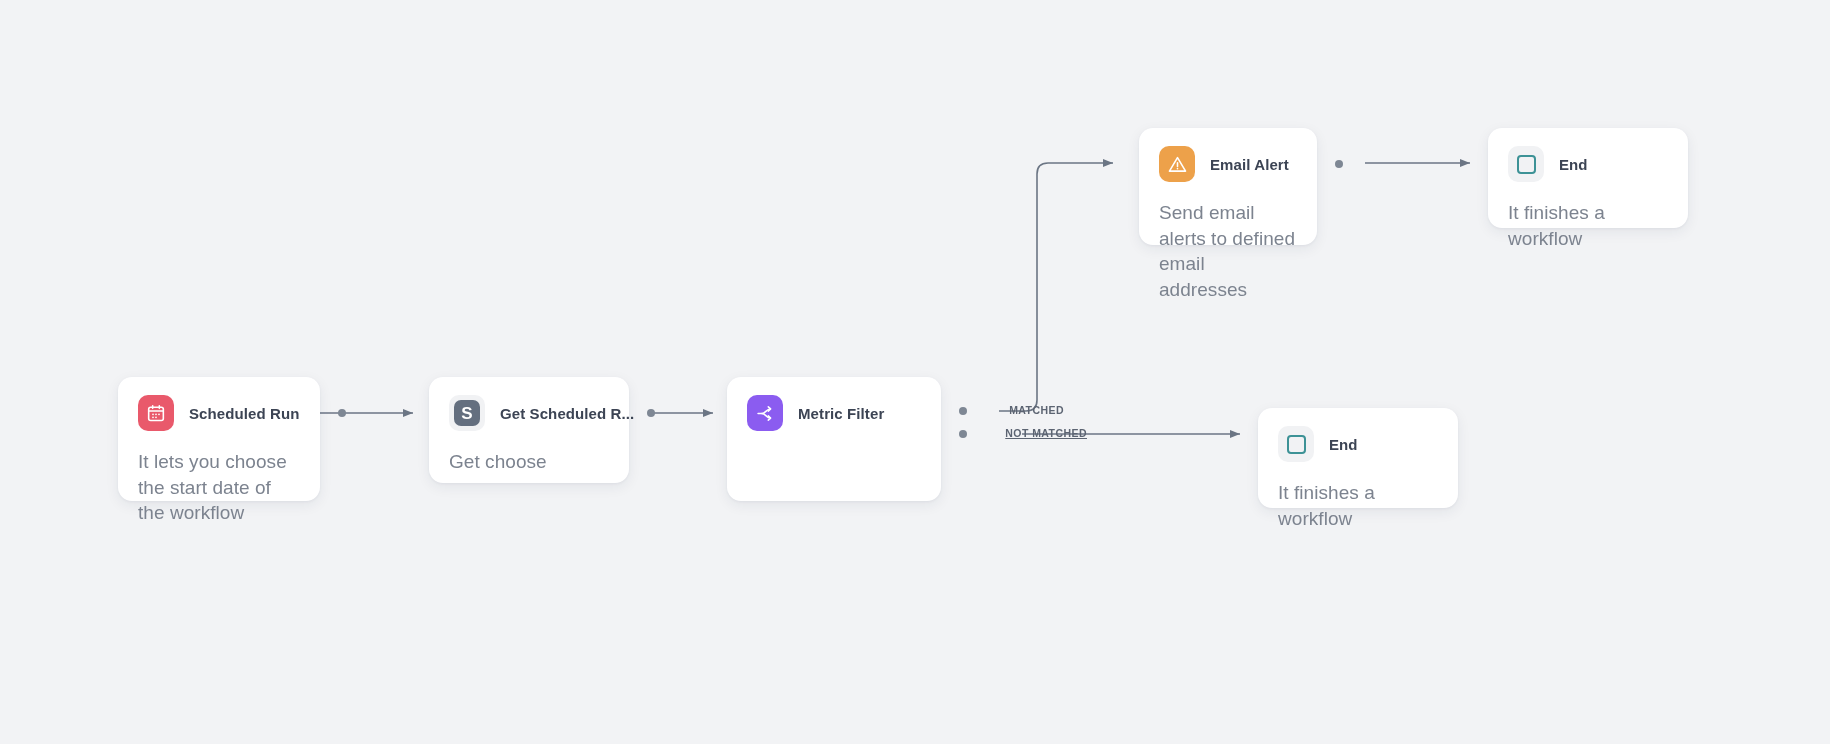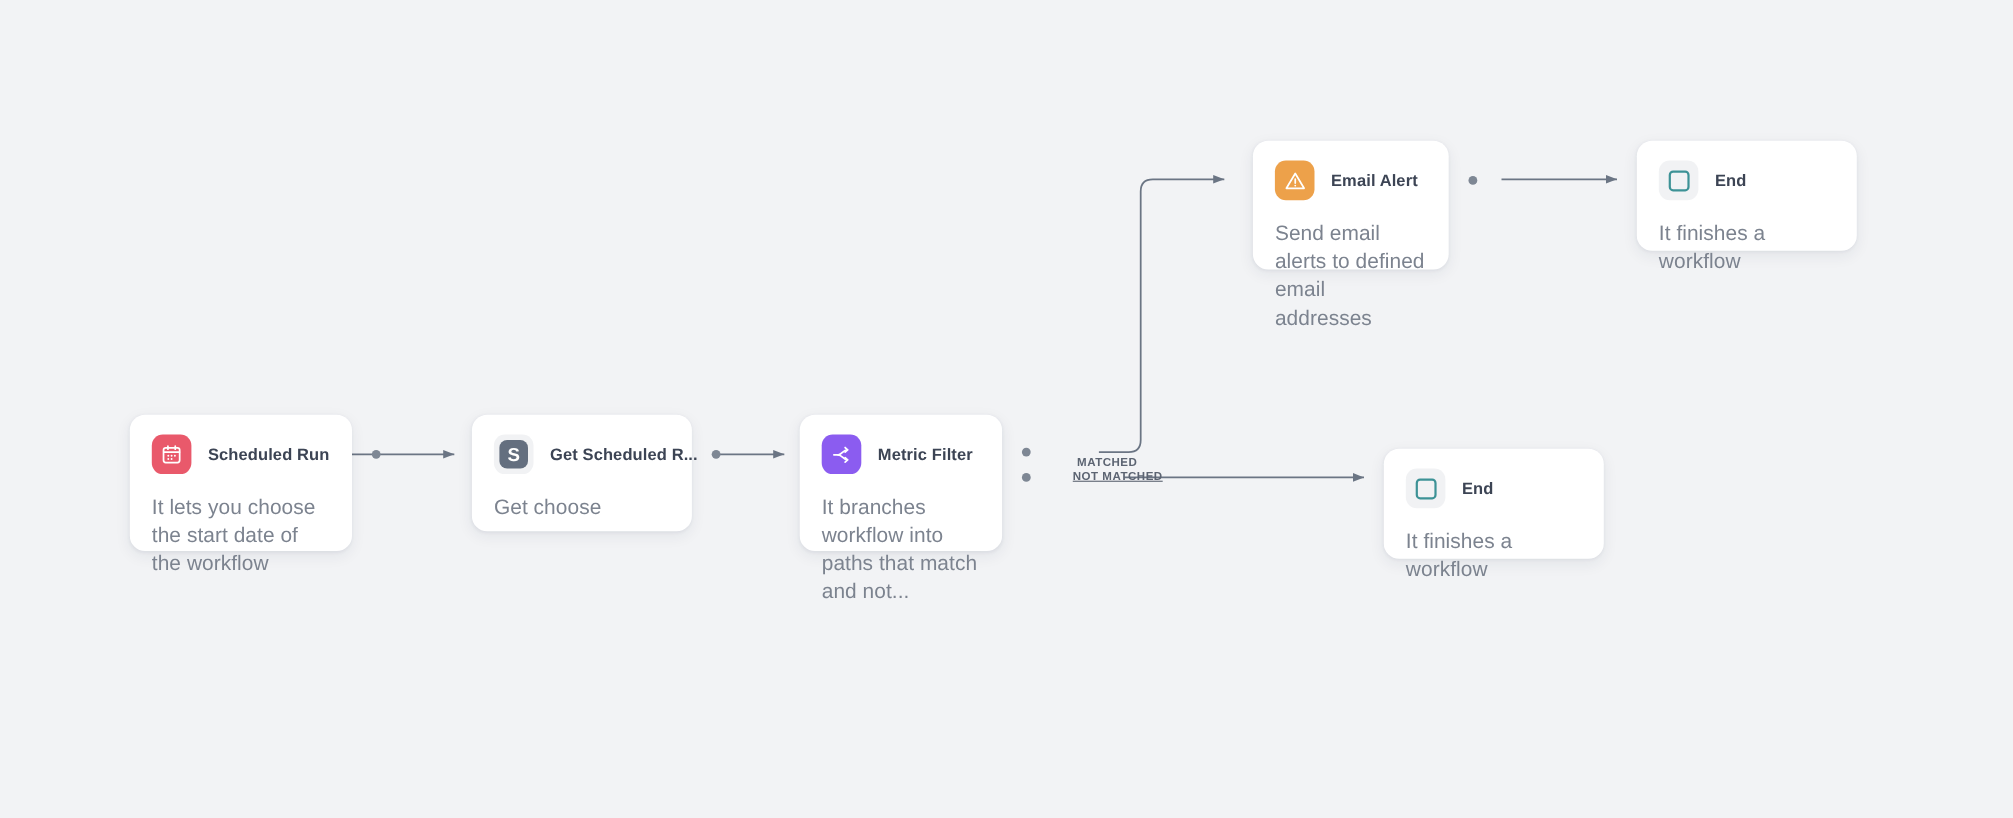--- a/index.html
+++ b/index.html
@@ -118,21 +118,21 @@
     font-weight: bold;
     color: #5c6472;
     letter-spacing: .45px;
     white-space: nowrap;
     font-family: "Liberation Sans", sans-serif;
   }
 
   
   #node-scheduled-run { left: 87px;   top: 377px; width: 202px; height: 124px; margin-left: 31px; }
   #node-get-analytics { left: 429px;  top: 377px; width: 200px; height: 106px; }
-  #node-metric-filter { left: 727px;  top: 377px; width: 184px; height: 124px; }
+  #node-metric-filter { left: 727px;  top: 377px; width: 214px; height: 124px; }
   #node-email-alert   { left: 1139px; top: 128px; width: 178px; height: 117px; }
   #node-end-top       { left: 1488px; top: 128px; width: 200px; height: 100px; }
   #node-end-bottom    { left: 1258px; top: 408px; width: 200px; height: 100px; }
 </style>
 </head>
 <body>
 
 <div id="canvas">
 
   <svg id="edges" viewBox="0 0 1830 744" width="1830" height="744">
@@ -190,24 +190,23 @@
         <svg width="21" height="21" viewBox="0 0 24 24" fill="none" stroke="#ffffff" stroke-width="1.8" stroke-linecap="round" stroke-linejoin="round">
           <path d="M3.5 12 H8"></path>
           <path d="M8 12 C 12 12 13 6.8 17.6 6.8"></path>
           <path d="M8 12 C 12 12 13 17.2 17.6 17.2"></path>
           <path d="M15.2 4.4 L17.8 6.8 L15.2 9.2"></path>
           <path d="M15.2 14.8 L17.8 17.2 L15.2 19.6"></path>
         </svg>
       </div>
       <div class="node-title">Metric Filter</div>
     </div>
-    <div class="node-desc">It branches workflow into paths that match and not...</div>
 
     <div class="port" style="right:-26px; top:30px;"></div>
-    <div class="port-label" style="right:-123px; top:38px;">MATCHED</div>
+    <div class="port-label" style="right:-123px; top:27px;">MATCHED</div>
 
     <div class="port" style="right:-26px; top:53px;"></div>
     <div class="port-label" style="right:-146px; top:50px;text-decoration:underline;">NOT MATCHED</div>
   </div>
 
   <div class="node" id="node-email-alert">
     <div class="node-head">
       <div class="node-icon orange">
         <svg width="21" height="21" viewBox="0 0 24 24" fill="none" stroke="#ffffff" stroke-width="1.8" stroke-linecap="round" stroke-linejoin="round">
           <path d="M12 4.2 L21.2 19.6 H2.8 Z"></path>

